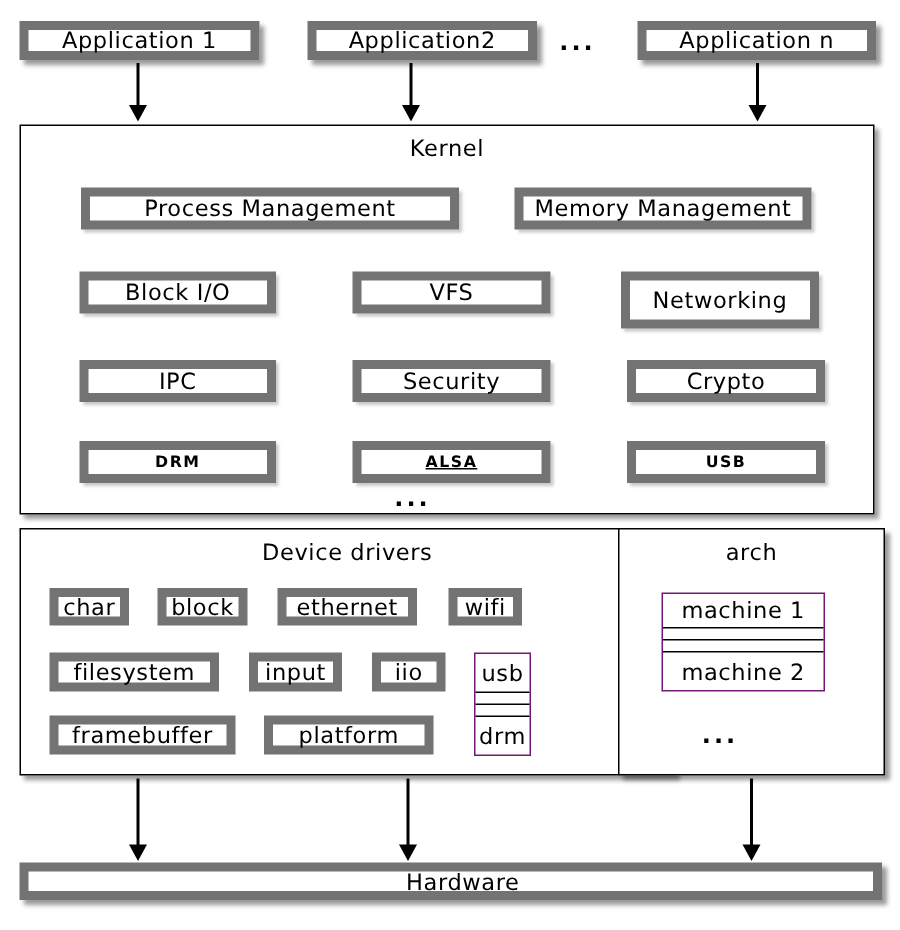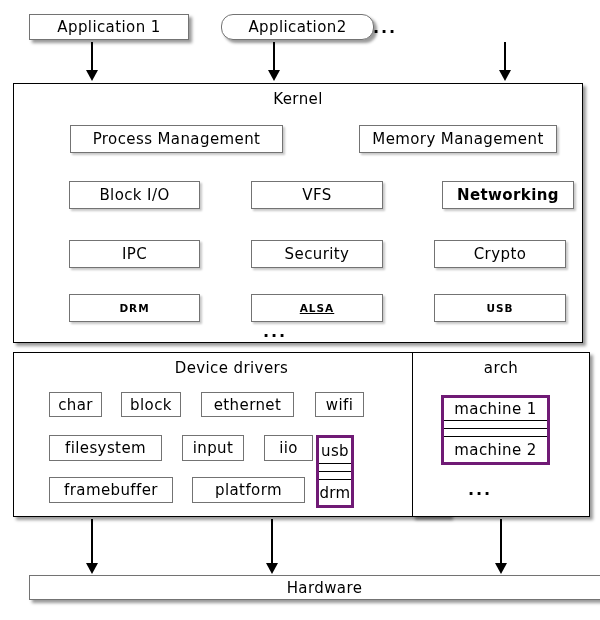--- a/index.html
+++ b/index.html
@@ -8,29 +8,28 @@
     width: 600px;
     height: 620px;
     background: #ffffff;
     font-family: "DejaVu Sans", sans-serif;
     color: #000000;
     overflow: hidden;
   }
   .box {
     position: absolute;
     background: #ffffff;
-    border: 1px solid #737373;
+    border: 6px solid #737373;
     box-sizing: border-box;
     display: flex;
     align-items: center;
     justify-content: center;
     font-size: 15px;
     letter-spacing: 0.4px;
     white-space: nowrap;
-    margin-left: 16px;
   }
   .panel {
     position: absolute;
     background: #ffffff;
     border: 1px solid #000000;
     box-sizing: border-box;
   }
   .panel-title {
     position: absolute;
     left: 0; right: 0; top: 6px;
@@ -62,21 +61,21 @@
     position: absolute;
     left: 0; bottom: 0;
     width: 0; height: 0;
     border-left: 6px solid transparent;
     border-right: 6px solid transparent;
     border-top: 11px solid #000000;
   }
   .stack {
     position: absolute;
     background: #ffffff;
-    border: 3px solid #701a75;
+    border: 1px solid #701a75;
     box-sizing: border-box;
   }
   .stack-row {
     box-sizing: border-box;
     border-bottom: 1px solid #000000;
     display: flex;
     align-items: center;
     justify-content: center;
     font-size: 15px;
     letter-spacing: 0.4px;
@@ -85,55 +84,58 @@
   .stack-row:last-child { border-bottom: none; }
 </style>
 </head>
 <body>
 
 <div class="canvas">
 
   <div class="box shadow" style="left:13px; top:14px; width:160px; height:26px;">
     <span>Application 1</span>
   </div>
-  <div class="box shadow" style="left:205px; top:14px; width:153px; height:26px;border-radius:12px;">
+  <div class="box shadow" style="left:205px; top:14px; width:153px; height:26px;">
     <span>Application2</span>
   </div>
   <div class="ellipsis" style="left:368px; top:16px; width:34px; height:22px;">...</div>
+  <div class="box shadow" style="left:425px; top:14px; width:159px; height:26px;">
+    <span>Application n</span>
+  </div>
 
   <div class="arrow" style="left:86px; top:42px; height:39px;">
     <div class="arrow-shaft"></div>
     <div class="arrow-head"></div>
   </div>
   <div class="arrow" style="left:268px; top:42px; height:39px;">
     <div class="arrow-shaft"></div>
     <div class="arrow-head"></div>
   </div>
   <div class="arrow" style="left:499px; top:42px; height:39px;">
     <div class="arrow-shaft"></div>
     <div class="arrow-head"></div>
   </div>
 
   <div class="panel shadow" style="left:13px; top:83px; width:570px; height:260px;">
     <div class="panel-title">Kernel</div>
 
-    <div class="box shadow-sm" style="left:40px; top:41px; width:213px; height:28px;">
+    <div class="box shadow-sm" style="left:40px; top:41px; width:252px; height:28px;">
       <span>Process Management</span>
     </div>
     <div class="box shadow-sm" style="left:329px; top:41px; width:198px; height:28px;">
       <span>Memory Management</span>
     </div>
 
     <div class="box shadow-sm" style="left:39px; top:97px; width:131px; height:28px;">
       <span>Block I/O</span>
     </div>
     <div class="box shadow-sm" style="left:221px; top:97px; width:132px; height:28px;">
       <span>VFS</span>
     </div>
-    <div class="box shadow-sm" style="left:412px; top:97px; width:132px; height:28px;font-weight:bold;">
+    <div class="box shadow-sm" style="left:400px; top:97px; width:132px; height:38px;">
       <span>Networking</span>
     </div>
 
     <div class="box shadow-sm" style="left:39px; top:156px; width:131px; height:28px;">
       <span>IPC</span>
     </div>
     <div class="box shadow-sm" style="left:221px; top:156px; width:132px; height:28px;">
       <span>Security</span>
     </div>
     <div class="box shadow-sm" style="left:404px; top:156px; width:132px; height:28px;">

